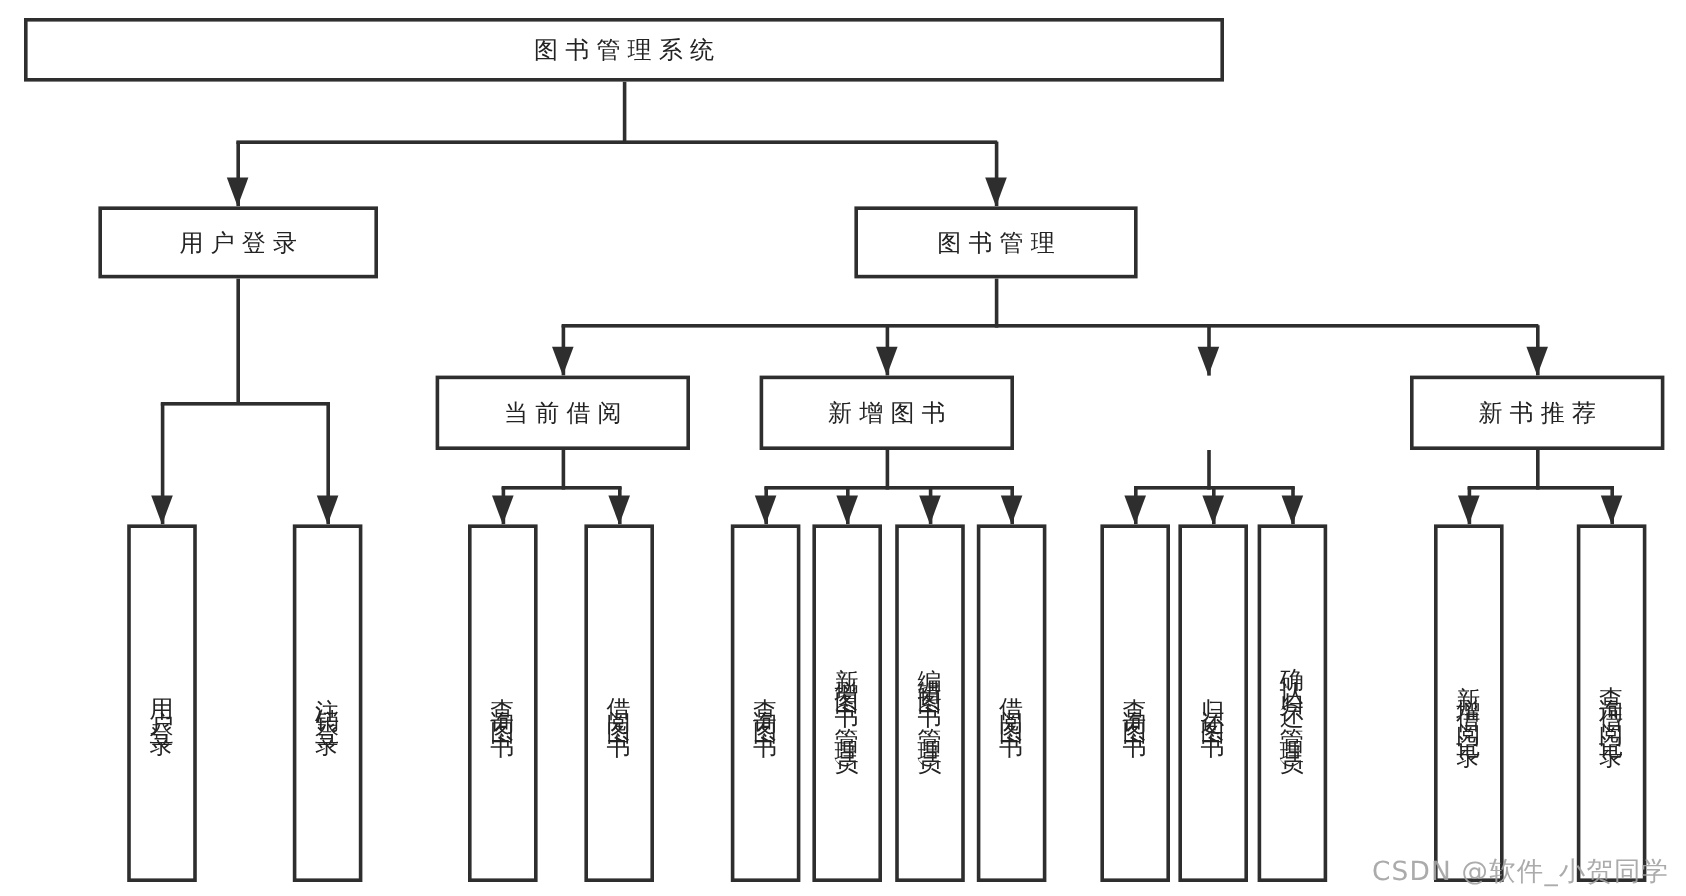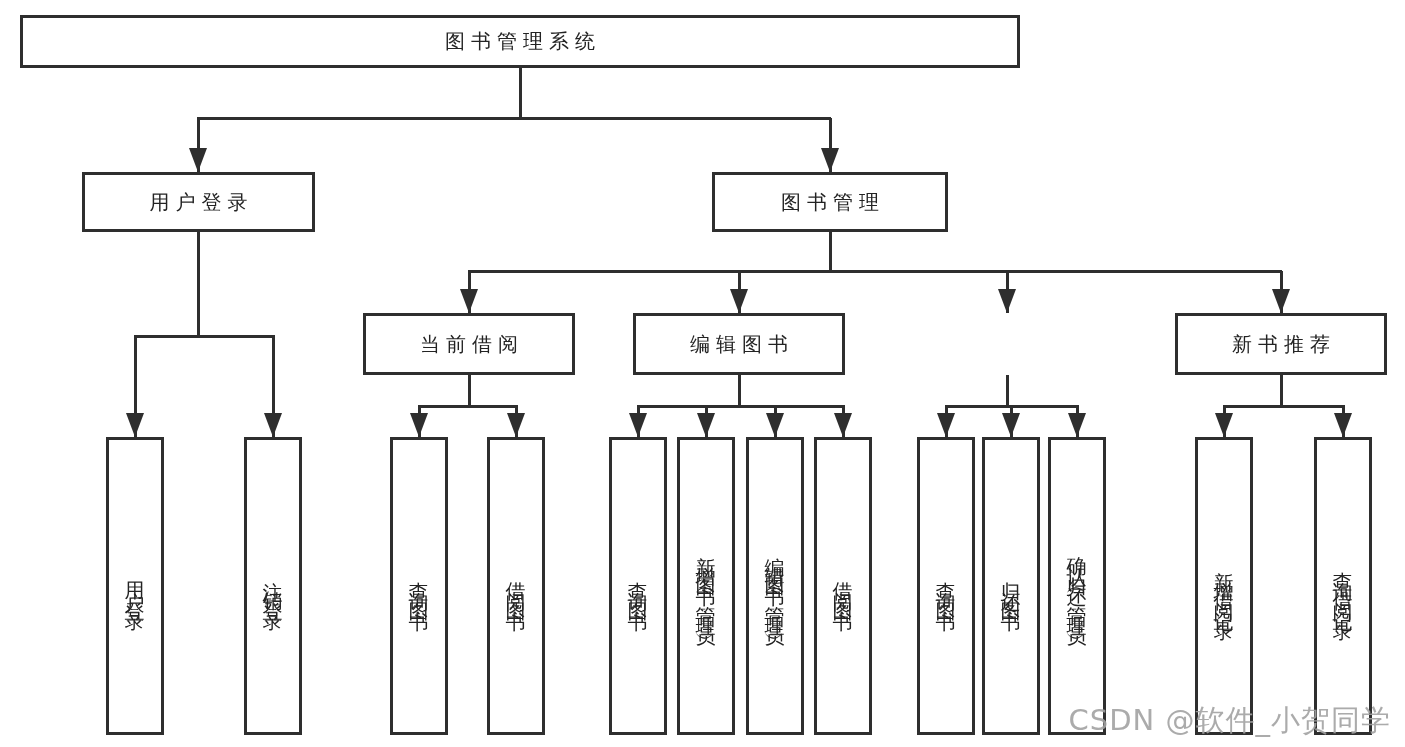--- a/index.html
+++ b/index.html
@@ -52,21 +52,21 @@
     height: 0;
     border-left: 9px solid transparent;
     border-right: 9px solid transparent;
     border-top: 24px solid #2e2e2e;
     z-index: 1;
   }
   .watermark {
     position: absolute;
     right: 14px;
     bottom: 6px;
-    font-size: 29px;
+    font-size: 22px;
     color: rgba(162, 162, 162, 0.9);
     letter-spacing: 1px;
     z-index: 3;
     white-space: nowrap;
     text-align: right;
   }
 </style>
 </head>
 <body>
 
@@ -80,21 +80,21 @@
     <span>用户登录</span>
   </div>
   <div class="box box-h" style="left:712px; top:172px; width:236px; height:60px;">
     <span>图书管理</span>
   </div>
 
   <div class="box box-h" style="left:363px; top:313px; width:212px; height:62px;">
     <span>当前借阅</span>
   </div>
   <div class="box box-h" style="left:633px; top:313px; width:212px; height:62px;">
-    <span>编辑图书</span>
+    <span>新增图书</span>
   </div>
   <div class="box box-h" style="left:1175px; top:313px; width:212px; height:62px;">
     <span>新书推荐</span>
   </div>
 
   <div class="box box-v" style="left:106px; top:437px; width:58px; height:298px;">
     <span>用户登录</span>
   </div>
   <div class="box box-v" style="left:244px; top:437px; width:58px; height:298px;">
     <span>注销登录</span>

